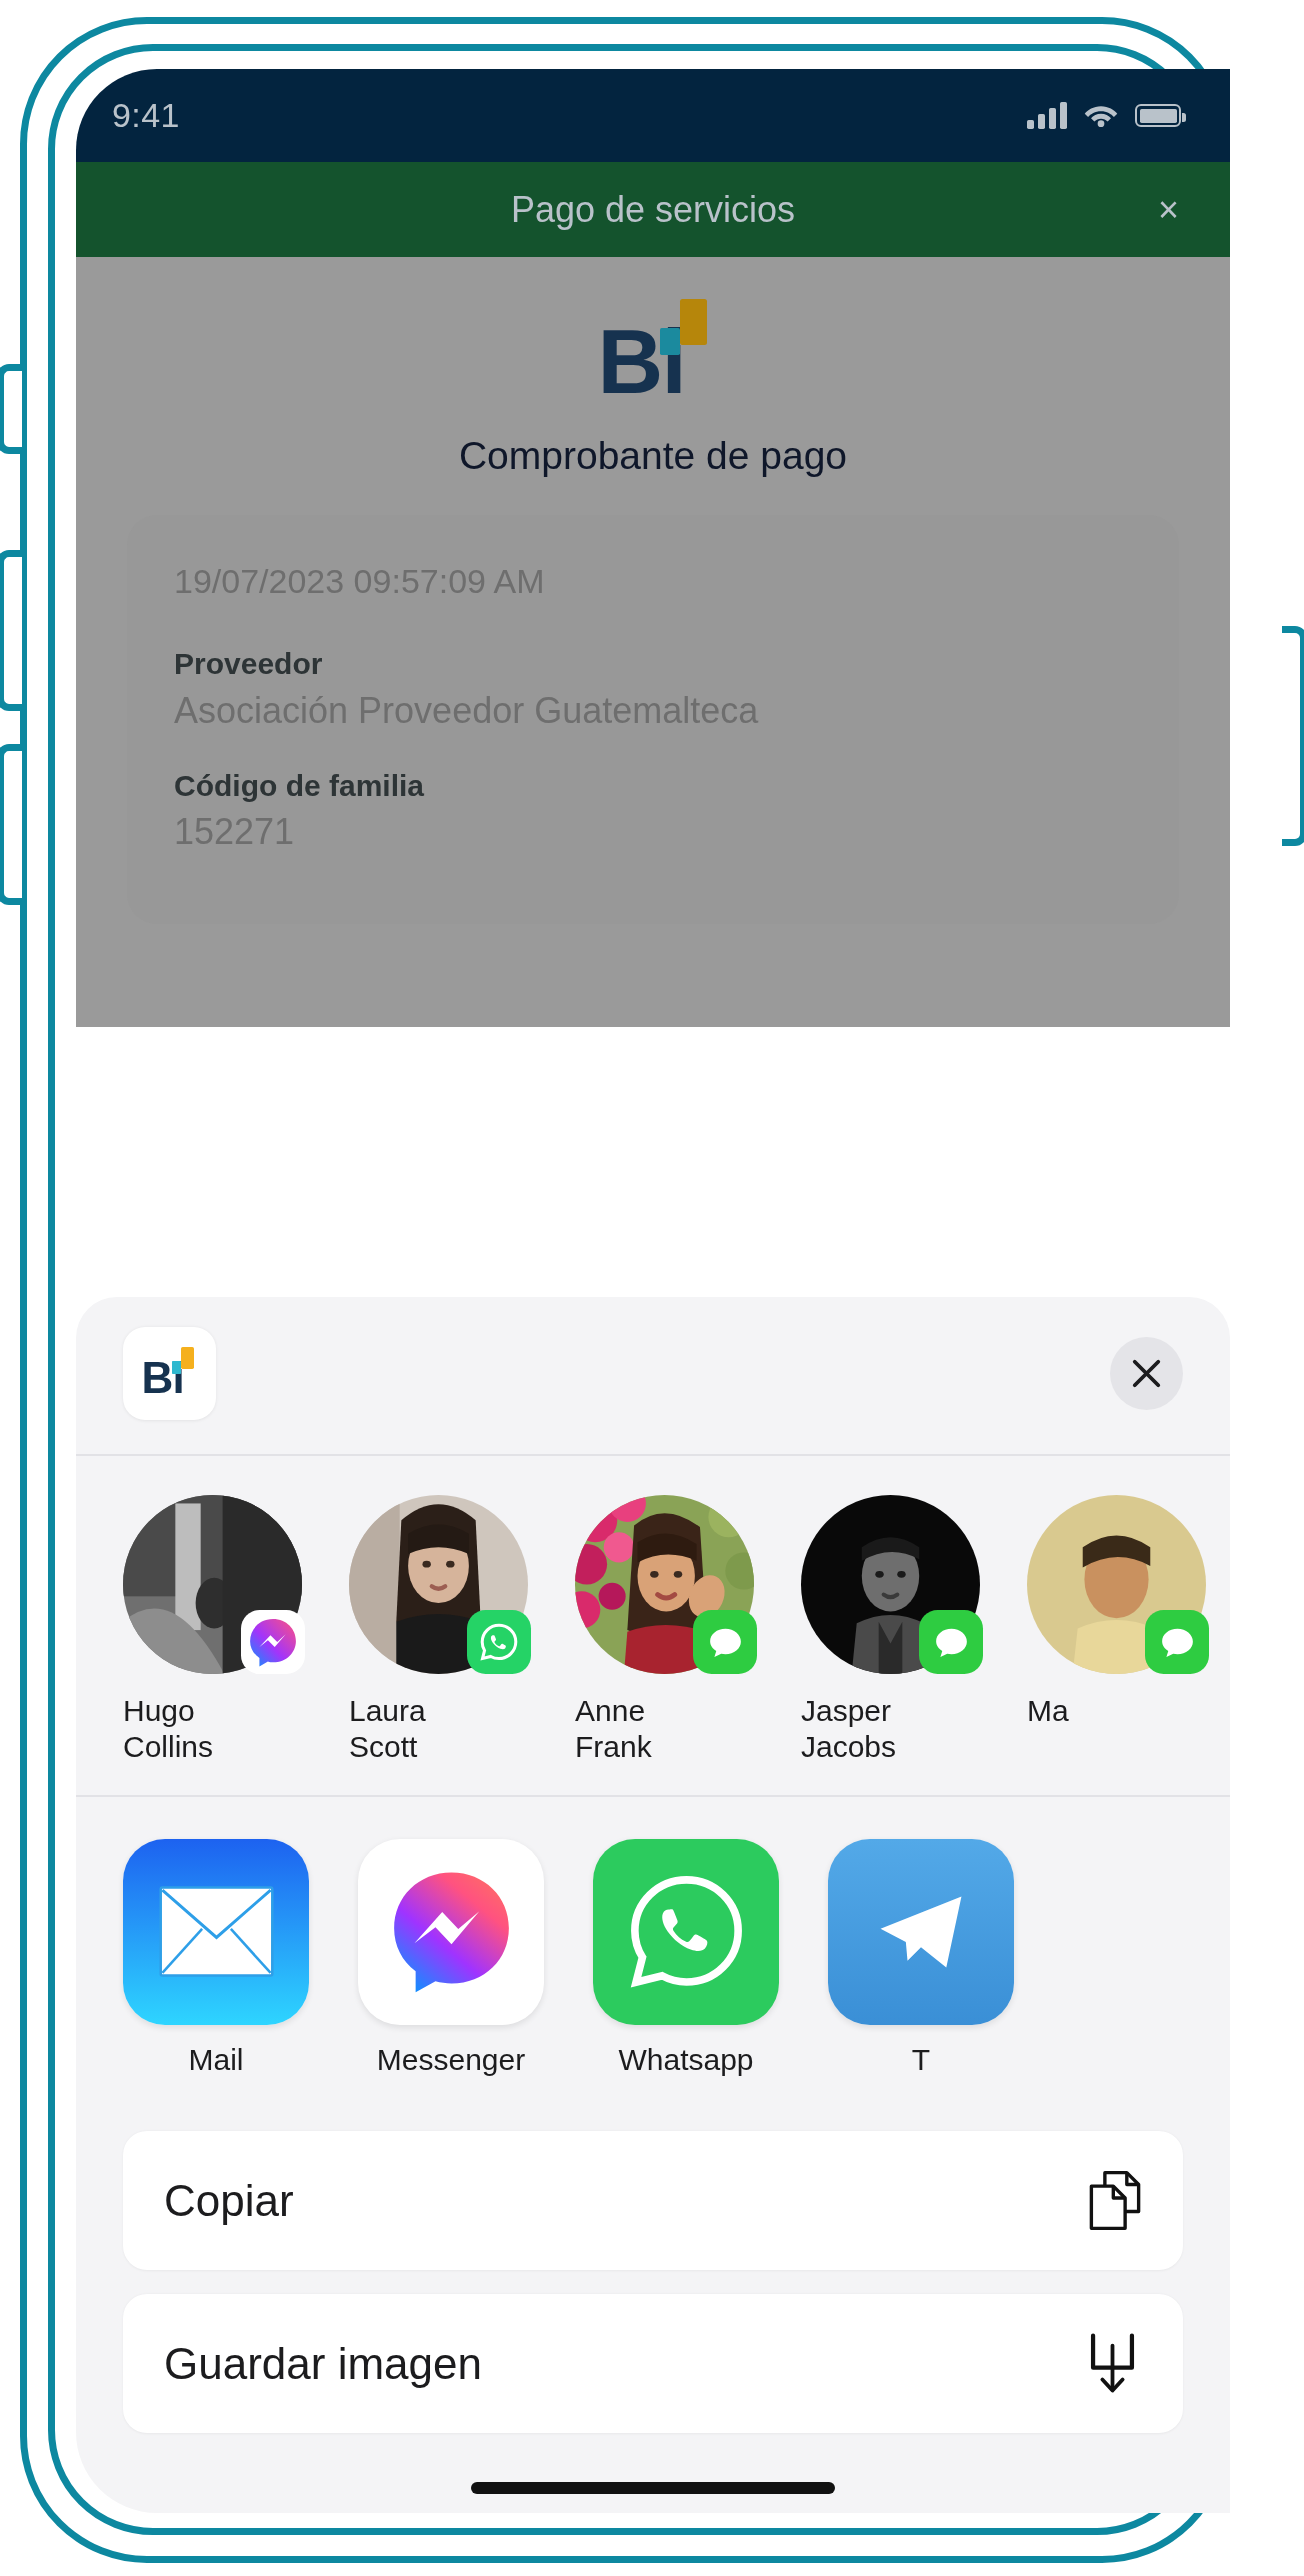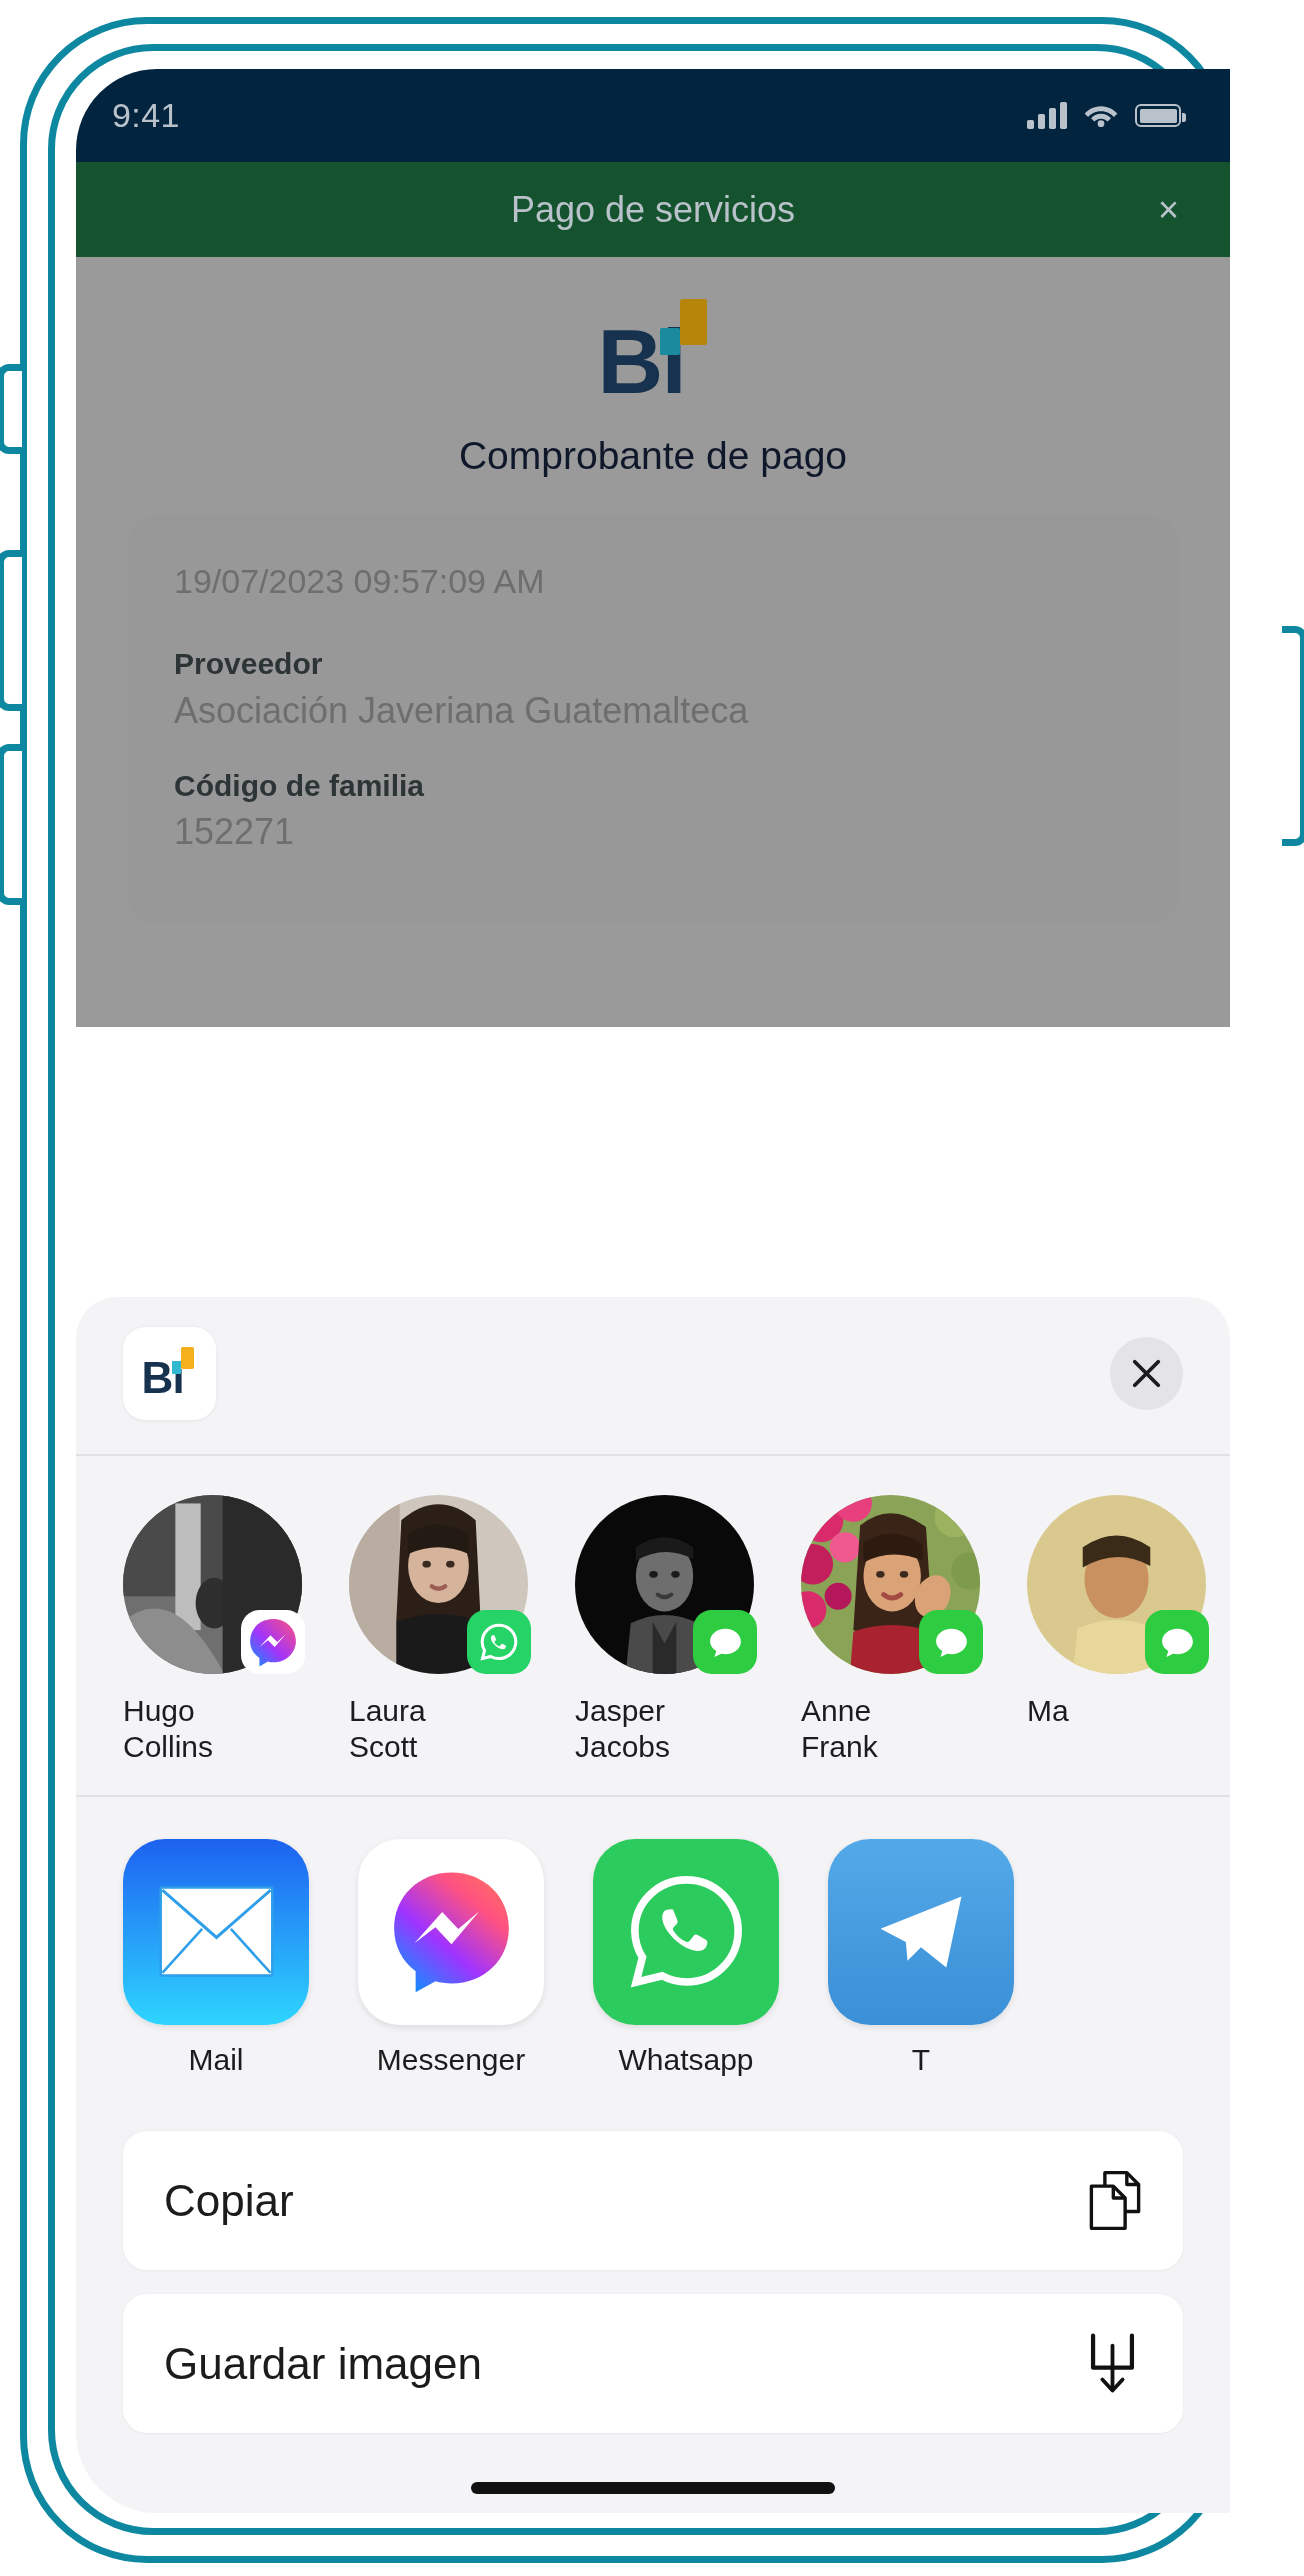--- a/index.html
+++ b/index.html
@@ -378,21 +378,21 @@
       <span class="teal-sq"></span>
     </div>
 
     <div class="receipt-subtitle">Comprobante de pago</div>
 
     <div class="receipt-card">
       <div class="receipt-timestamp">19/07/2023 09:57:09 AM</div>
 
       <div class="field">
         <div class="field-label">Proveedor</div>
-        <div class="field-value">Asociación Javeriana Guatemalteca</div>
+        <div class="field-value">Asociación Proveedor Guatemalteca</div>
       </div>
 
       <div class="field">
         <div class="field-label">Código de familia</div>
         <div class="field-value">152271</div>
       </div>
     </div>
   </div>
 
   <div class="share-sheet">
@@ -463,46 +463,20 @@
           <div class="contact-badge badge-whatsapp">
             <svg width="42" height="42" viewBox="0 0 50 50">
               <path d="M25 5 C14 5 5 14 5 25 C5 28.7 6 32.2 7.8 35.1 L5.4 44.6 L15.2 42.2 C18 43.8 21.4 44.7 25 44.7 C36 44.7 45 35.7 45 24.8 C45 14 36 5 25 5 Z" fill="none" stroke="#ffffff" stroke-width="3.6"></path>
               <path d="M18 17 C17 17 16 17.6 15.6 18.8 C15 20.4 15.6 23.2 17.6 26 C19.8 29 23 31.8 26.6 33 C29.4 34 31.2 33.6 32.2 32.6 C33 31.8 33.4 30.4 33 29.6 C32.6 29 29.6 27.4 29 27.2 C28.4 27 28 27.2 27.6 27.8 C27.2 28.4 26.4 29.4 26 29.8 C25.6 30.2 25.2 30.2 24.6 29.9 C22.8 29 21 27.6 19.8 25.6 C19.4 25 19.6 24.6 20 24.2 C20.4 23.8 20.8 23.2 21.2 22.8 C21.5 22.3 21.5 21.9 21.3 21.4 C21.1 20.9 20 18 19.6 17.4 C19.3 17 19 17 18 17 Z" fill="#ffffff"></path>
             </svg>
           </div>
         </div>
         <div class="contact-name">
           <span>Laura</span><br>
           <span>Scott</span>
-        </div>
-      </div>
-
-      <div class="contact">
-        <div class="contact-avatar-wrap">
-          <div class="contact-avatar">
-            <svg width="179" height="179" viewBox="0 0 212 212">
-              <rect width="212" height="212" fill="#090909"></rect>
-              <ellipse cx="106" cy="96" rx="34" ry="42" fill="#6e6e6e"></ellipse>
-              <path d="M72 62 Q106 38 140 62 L140 76 Q106 58 72 78 Z" fill="#1a1a1a"></path>
-              <ellipse cx="93" cy="94" rx="5" ry="4" fill="#1a1a1a"></ellipse>
-              <ellipse cx="119" cy="94" rx="5" ry="4" fill="#1a1a1a"></ellipse>
-              <path d="M98 118 Q106 124 114 118" stroke="#3a3a3a" stroke-width="5" fill="none" stroke-linecap="round"></path>
-              <path d="M66 152 Q106 132 146 152 L152 212 L60 212 Z" fill="#4a4a4a"></path>
-              <path d="M92 150 L106 176 L120 150 L120 212 L92 212 Z" fill="#2a2a2a"></path>
-            </svg>
-          </div>
-          <div class="contact-badge badge-message">
-            <svg width="41" height="41" viewBox="0 0 48 48">
-              <path d="M24 8 C14 8 6 14.5 6 22.5 C6 27.2 8.8 31.3 13.2 33.9 L11 41 L19 37.2 C20.6 37.5 22.3 37.7 24 37.7 C34 37.7 42 31.2 42 23.2 C42 14.8 34 8 24 8 Z" fill="#ffffff"></path>
-            </svg>
-          </div>
-        </div>
-        <div class="contact-name">
-          <span>Jasper</span><br>
-          <span>Jacobs</span>
         </div>
       </div>
 
       <div class="contact">
         <div class="contact-avatar-wrap">
           <div class="contact-avatar">
             <svg width="179" height="179" viewBox="0 0 212 212">
               <rect width="212" height="212" fill="#8aa356"></rect>
               <circle cx="24" cy="30" r="26" fill="#d92a6b"></circle>
               <circle cx="62" cy="10" r="22" fill="#e8407e"></circle>
@@ -531,20 +505,46 @@
         <div class="contact-name">
           <span>Anne</span><br>
           <span>Frank</span>
         </div>
       </div>
 
       <div class="contact">
         <div class="contact-avatar-wrap">
           <div class="contact-avatar">
             <svg width="179" height="179" viewBox="0 0 212 212">
+              <rect width="212" height="212" fill="#090909"></rect>
+              <ellipse cx="106" cy="96" rx="34" ry="42" fill="#6e6e6e"></ellipse>
+              <path d="M72 62 Q106 38 140 62 L140 76 Q106 58 72 78 Z" fill="#1a1a1a"></path>
+              <ellipse cx="93" cy="94" rx="5" ry="4" fill="#1a1a1a"></ellipse>
+              <ellipse cx="119" cy="94" rx="5" ry="4" fill="#1a1a1a"></ellipse>
+              <path d="M98 118 Q106 124 114 118" stroke="#3a3a3a" stroke-width="5" fill="none" stroke-linecap="round"></path>
+              <path d="M66 152 Q106 132 146 152 L152 212 L60 212 Z" fill="#4a4a4a"></path>
+              <path d="M92 150 L106 176 L120 150 L120 212 L92 212 Z" fill="#2a2a2a"></path>
+            </svg>
+          </div>
+          <div class="contact-badge badge-message">
+            <svg width="41" height="41" viewBox="0 0 48 48">
+              <path d="M24 8 C14 8 6 14.5 6 22.5 C6 27.2 8.8 31.3 13.2 33.9 L11 41 L19 37.2 C20.6 37.5 22.3 37.7 24 37.7 C34 37.7 42 31.2 42 23.2 C42 14.8 34 8 24 8 Z" fill="#ffffff"></path>
+            </svg>
+          </div>
+        </div>
+        <div class="contact-name">
+          <span>Jasper</span><br>
+          <span>Jacobs</span>
+        </div>
+      </div>
+
+      <div class="contact">
+        <div class="contact-avatar-wrap">
+          <div class="contact-avatar">
+            <svg width="179" height="179" viewBox="0 0 212 212">
               <rect width="212" height="212" fill="#d9c98f"></rect>
               <ellipse cx="106" cy="100" rx="38" ry="46" fill="#c9915f"></ellipse>
               <path d="M66 62 Q106 34 146 62 L146 84 Q106 62 66 86 Z" fill="#3a2a18"></path>
               <path d="M60 158 Q106 138 152 158 L158 212 L54 212 Z" fill="#e8d79a"></path>
             </svg>
           </div>
           <div class="contact-badge badge-message">
             <svg width="41" height="41" viewBox="0 0 48 48">
               <path d="M24 8 C14 8 6 14.5 6 22.5 C6 27.2 8.8 31.3 13.2 33.9 L11 41 L19 37.2 C20.6 37.5 22.3 37.7 24 37.7 C34 37.7 42 31.2 42 23.2 C42 14.8 34 8 24 8 Z" fill="#ffffff"></path>
             </svg>

